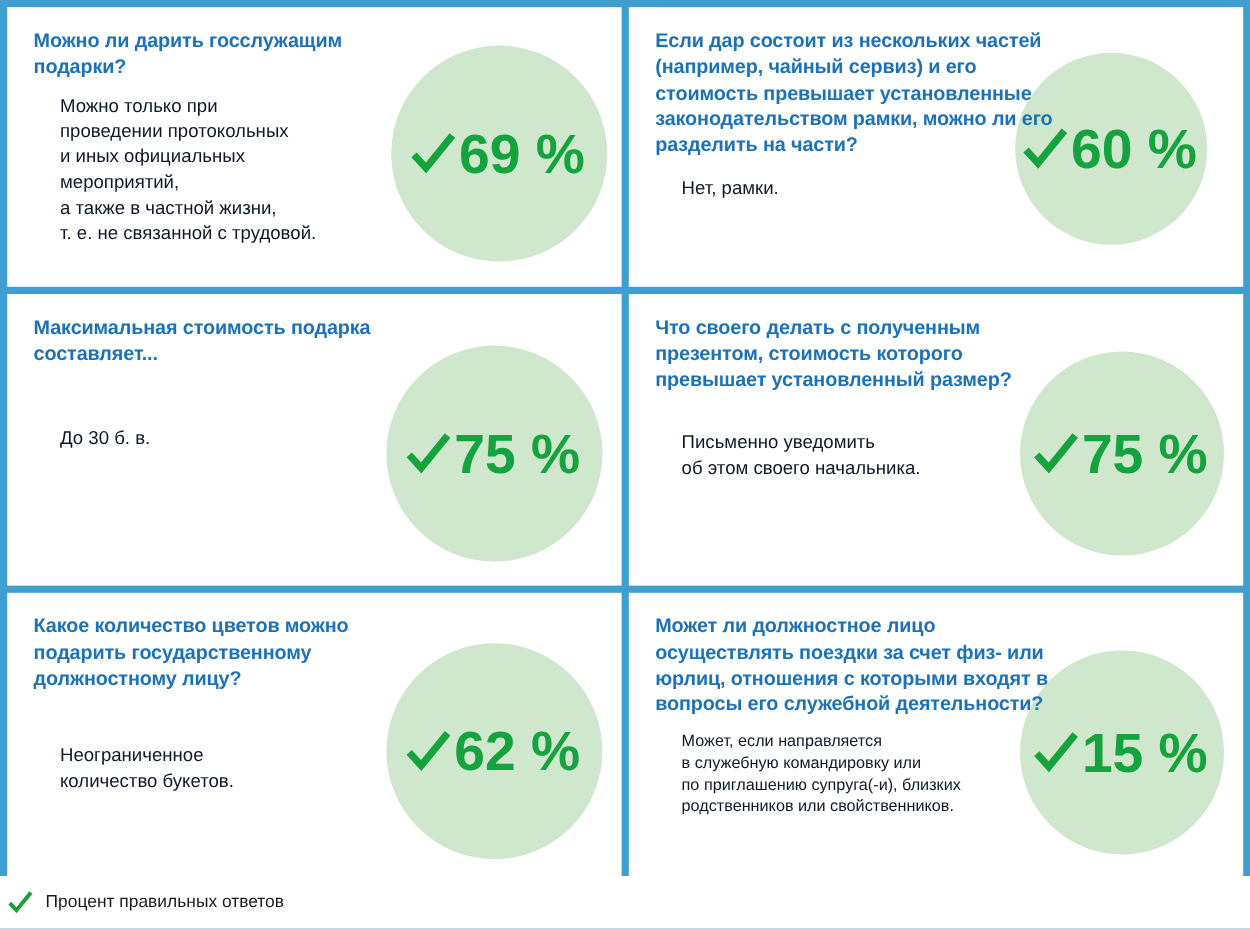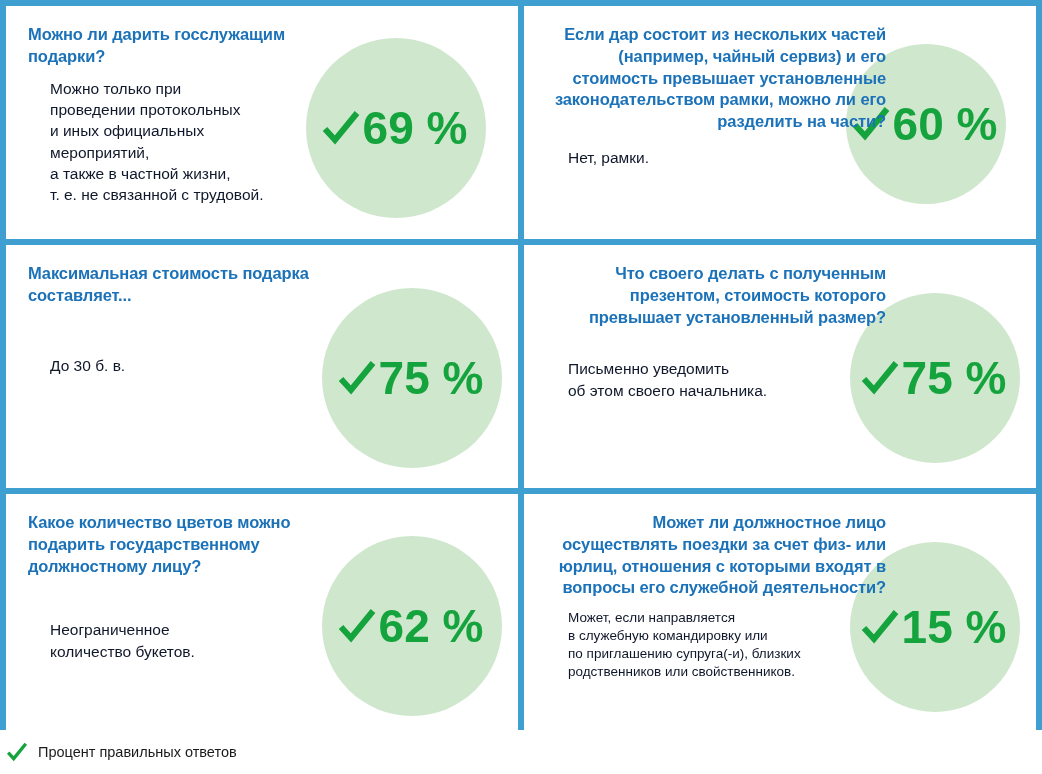--- a/index.html
+++ b/index.html
@@ -88,28 +88,28 @@
     white-space: nowrap;
     transform: translateX(-2px);
   }
   .pct .check {
     display: inline-block;
     margin-right: 2px;
   }
   .check svg { display: block; }
 
   
-  .c1 .circle { width: 180px; height: 180px; right: 32px; top: 32px; }
+  .c1 .circle { width: 180px; height: 180px; right: 12px; top: 32px; }
   .c2 .circle { width: 160px; height: 160px; right: 30px; top: 38px; }
   .c3 .circle { width: 180px; height: 180px; right: 16px; top: 43px; }
   .c4 .circle { width: 170px; height: 170px; right: 16px; top: 48px; }
   .c5 .circle { width: 180px; height: 180px; right: 16px; top: 42px; }
   .c6 .circle { width: 170px; height: 170px; right: 16px; top: 48px; }
 
-  .c2 .question, .c4 .question, .c6 .question { max-width: 340px; text-align: right; }
+  .c2 .question, .c4 .question, .c6 .question { max-width: 340px; }
   .c2 .answer { padding-left: 22px; }
 
   .legend {
     position: absolute;
     left: 0;
     bottom: 0;
     width: 1042px;
     height: 44px;
     background: #ffffff;
     display: flex;

